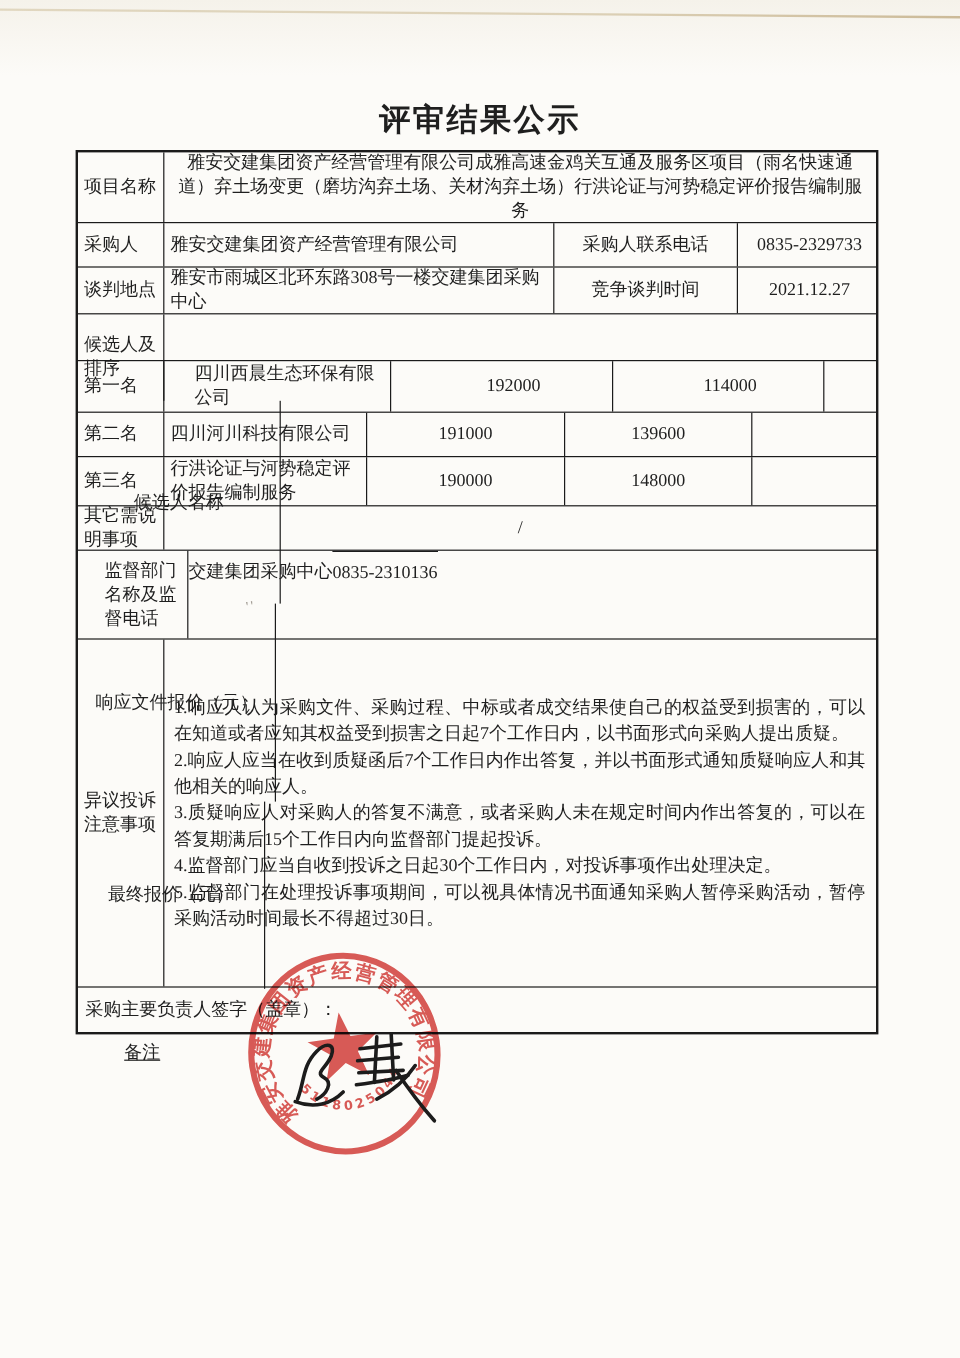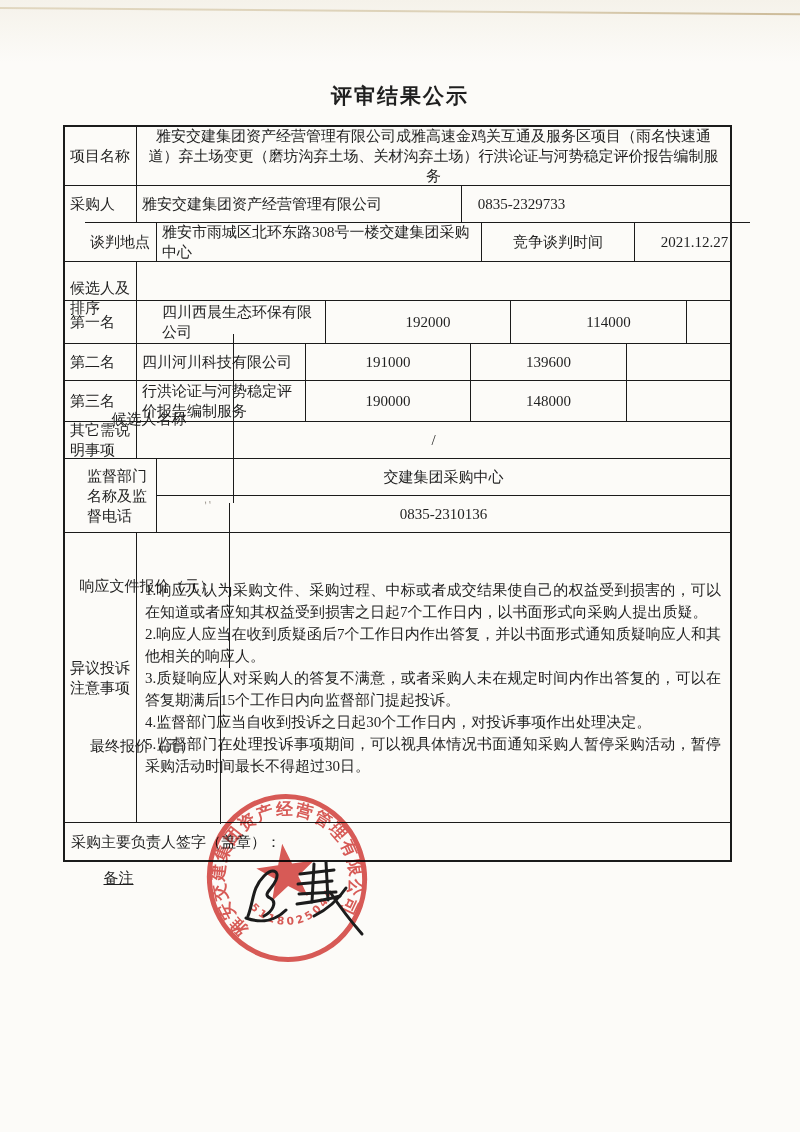--- a/index.html
+++ b/index.html
@@ -13,21 +13,21 @@
     position:absolute; top:0; left:0; width:100%; height:70px;
     background:linear-gradient(180deg, #f5f2ea 0%, rgba(252,251,248,0) 90%);
   }
   .scan-line {
     position:absolute; top:7px; left:-4px; width:810px; height:2px;
     background:linear-gradient(90deg,#ddd2b8 0%, #d8cbae 60%, #c4b089 100%);
     transform:rotate(0.45deg); transform-origin:left center; opacity:.85;
   }
   .title {
     position:absolute; top:82px; left:0; width:100%;
-    text-align:center; font-size:21px; font-weight:bold; letter-spacing:2px;
+    text-align:center; font-size:26px; font-weight:bold; letter-spacing:2px;
   }
   .doc-table {
     position:absolute; left:63px; top:125px; width:669px;
     border:2.5px solid #1b1b1b; background:transparent;
     font-size:15px; line-height:20px;
   }
   .t-row { display:flex; width:100%; }
   .t-row + .t-row { border-top:1.5px solid #1b1b1b; }
   .cell {
     border-right:1.5px solid #1b1b1b;
@@ -38,26 +38,26 @@
   .c-left { justify-content:flex-start; text-align:left; }
   .lab { width:72px; flex:0 0 72px; }
   .w-val { width:325px; flex:0 0 325px; }
   .w-l2 { width:153px; flex:0 0 153px; }
   .w-v2 { width:119px; flex:0 0 119px; }
   .w-name { width:169px; flex:0 0 169px; }
   .w-doc { width:165px; flex:0 0 165px; }
   .w-fin { width:156px; flex:0 0 156px; }
   .w-rem { width:107px; flex:0 0 107px;text-decoration:underline; }
   .w-rest { flex:1 1 auto; }
-  .h1r { height:58px; } .h2r { height:37px; } .h3r { height:39px;margin-left:20px; }
+  .h1r { height:58px; } .h2r { height:37px; } .h3r { height:39px; }
   .h4r { height:35px; } .h5r { height:39px;flex-direction:column; } .h6r { height:43px;gap:20px; }
   .h7r { height:37px; } .h8r { height:41px; } .h9r { height:37px; }
   .h12r { height:38px; }
   .proj-val { text-align:center; padding:2px 7px; }
-  .sup-col { display:flex; flex-direction:column; flex:1 1 auto; }
+  .sup-col { display:flex; flex-direction:row; flex:1 1 auto; }
   .sup-sub { height:36px; display:flex; align-items:center; justify-content:center; }
   .sup-sub + .sup-sub { border-top:1.5px solid #1b1b1b; height:36.5px; }
   .h10r { height:74px; }
   .h11r { height:290px; }
   .notice-cell { flex-direction:column; justify-content:center; align-items:flex-start; padding:6px 9px 6px 8px; }
   .notice-item { text-align:justify; line-height:22px; width:100%; }
   .lab-center { justify-content:center; text-align:left; padding:2px 2px;margin-left:20px; }
   .sign-cell { width:100%; padding-left:6px; }
   .pencil-mark {
     position:absolute; left:205px; top:498px; color:#9a948c; font-size:12px;
@@ -83,20 +83,21 @@
   <div class="doc-table">
 
     <div class="t-row h1r">
       <div class="cell lab c-left">项目名称</div>
       <div class="cell w-rest c-center proj-val">雅安交建集团资产经营管理有限公司成雅高速金鸡关互通及服务区项目（雨名快速通道）弃土场变更（磨坊沟弃土场、关材沟弃土场）行洪论证与河势稳定评价报告编制服务</div>
     </div>
 
     <div class="t-row h2r">
       <div class="cell lab c-left">采购人</div>
       <div class="cell w-val c-left">雅安交建集团资产经营管理有限公司</div>
+      <div class="cell w-l2 c-center">采购人联系电话</div>
       <div class="cell w-v2 c-center num">0835-2329733</div>
     </div>
 
     <div class="t-row h3r">
       <div class="cell lab c-left">谈判地点</div>
       <div class="cell w-val c-left">雅安市雨城区北环东路308号一楼交建集团采购中心</div>
       <div class="cell w-l2 c-center">竞争谈判时间</div>
       <div class="cell w-v2 c-center num">2021.12.27</div>
     </div>
 

